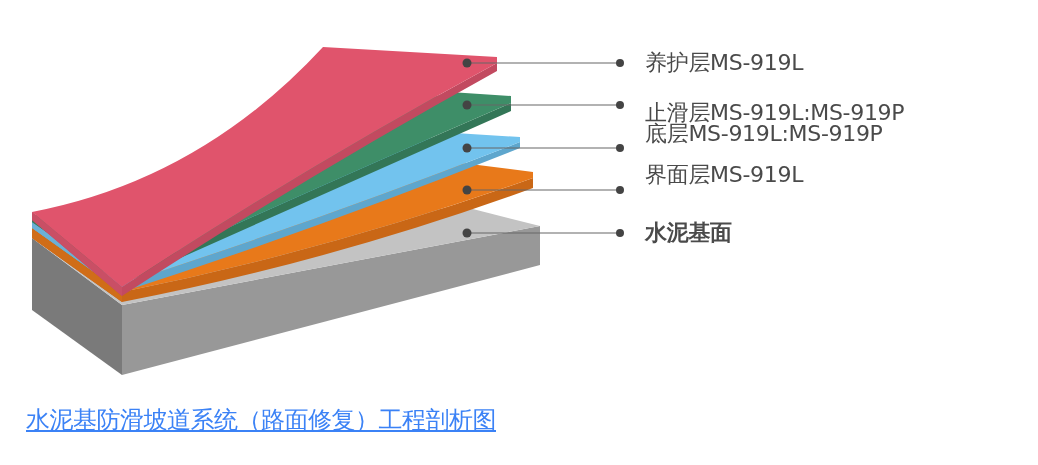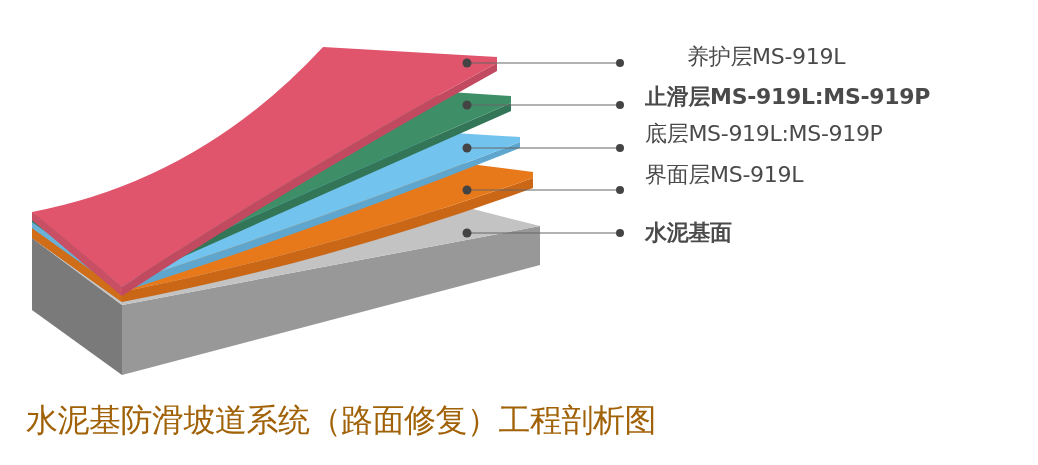--- a/index.html
+++ b/index.html
@@ -1,22 +1,22 @@
 <!DOCTYPE html>
 <html><head>
   <meta charset="utf-8">
   <style>
     html, body { margin: 0; padding: 0; background: #ffffff; }
     body { width: 1038px; height: 465px; position: relative; overflow: hidden;
            font-family: "DejaVu Sans", "Liberation Sans", sans-serif; }
     #diagram { position: absolute; left: 0; top: 0; width: 1038px; height: 465px; }
     .label { position: absolute; left: 645px; font-size: 22px; color: #4a4a4a;
              white-space: nowrap; line-height: 26px; letter-spacing: -0.3px; }
-    .caption { position: absolute; left: 26px; top: 398px; font-size: 32px; color: #a16207;
-               white-space: nowrap; line-height: 44px; letter-spacing: -0.5px; }
+    .caption { position: absolute; left: 26px; top: 398px; font-size: 24px; color: #3b82f6;
+               white-space: nowrap; line-height: 44px; letter-spacing: -0.5px; text-decoration: underline; }
   </style>
 </head>
 <body>
 
 <svg id="diagram" viewBox="0 0 1038 465" xmlns="http://www.w3.org/2000/svg">
 
   <g>
     <polygon points="32,238 122,305 122,375 32,310" fill="#7a7a7a"></polygon>
     <polygon points="122,305 540,226 540,265 122,375" fill="#989898"></polygon>
     <polygon points="32,238 465,207 540,226 122,305" fill="#c3c3c3"></polygon>
@@ -60,19 +60,19 @@
     <circle cx="467" cy="190" r="4.5"></circle>
     <circle cx="467" cy="233" r="4.5"></circle>
     <circle cx="620" cy="63" r="4"></circle>
     <circle cx="620" cy="105" r="4"></circle>
     <circle cx="620" cy="148" r="4"></circle>
     <circle cx="620" cy="190" r="4"></circle>
     <circle cx="620" cy="233" r="4"></circle>
   </g>
 </svg>
 
-<div class="label" style="top:44px;margin-left:42px;">养护层MS-919L</div>
-<div class="label" style="top:84px;font-weight:bold;">止滑层MS-919L:MS-919P</div>
+<div class="label" style="top:50px;">养护层MS-919L</div>
+<div class="label" style="top:100px;">止滑层MS-919L:MS-919P</div>
 <div class="label" style="top:121px;">底层MS-919L:MS-919P</div>
 <div class="label" style="top:162px;">界面层MS-919L</div>
 <div class="label" style="top:220px;font-weight:bold;">水泥基面</div>
 
 <div class="caption">水泥基防滑坡道系统（路面修复）工程剖析图</div>
 
 </body></html>

